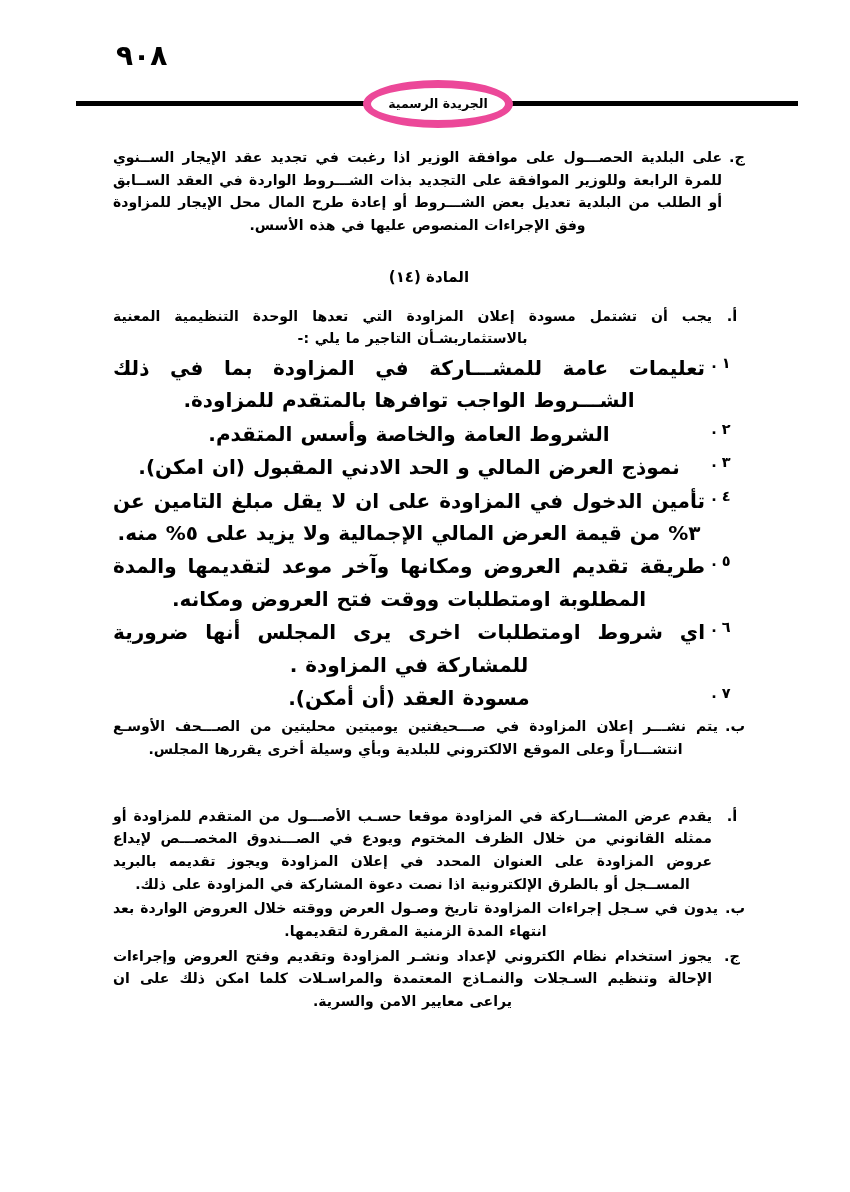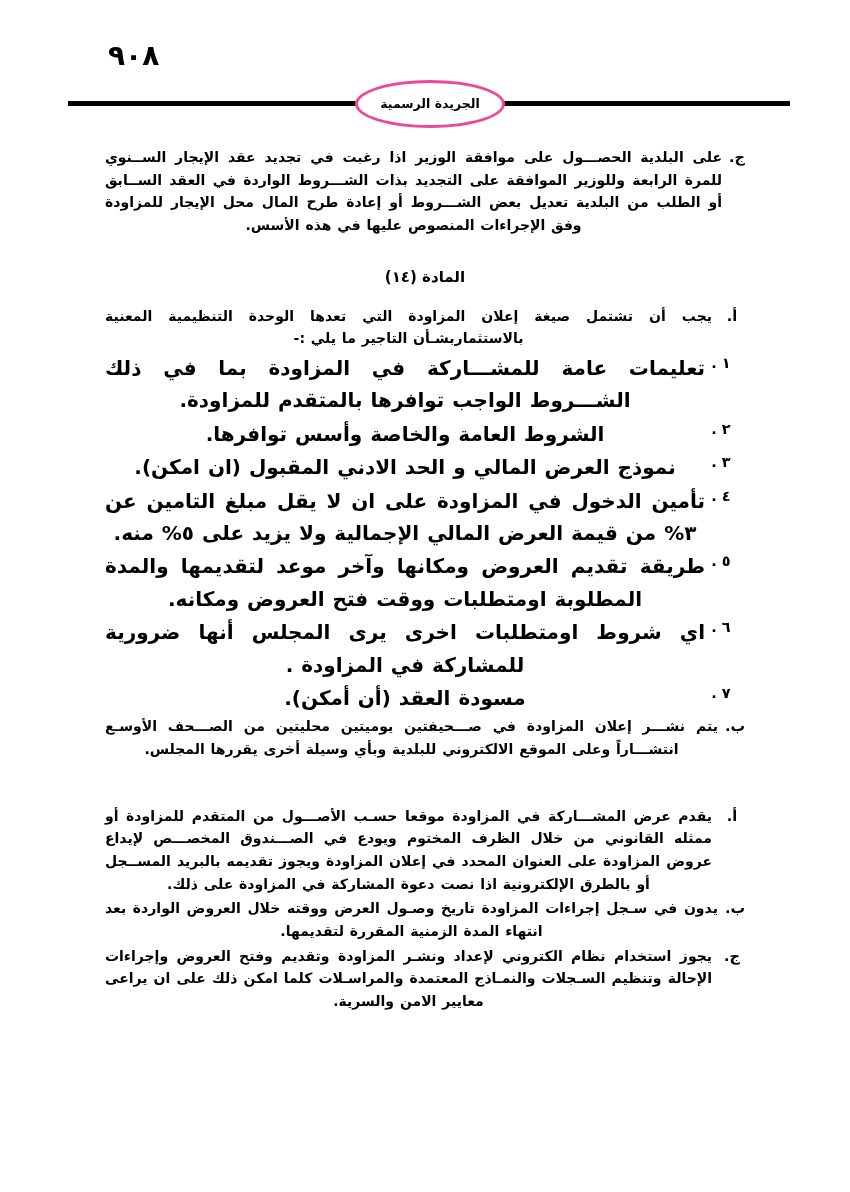--- a/index.html
+++ b/index.html
@@ -14,20 +14,21 @@
     position: relative;
     font-family: "DejaVu Sans", sans-serif;
     color: #000000;
     overflow: hidden;
   }
 
   .page {
     position: absolute;
     inset: 0;
     background: #ffffff;
+    margin-left: 8px;
   }
 
   
   .page-header {
     position: absolute;
     top: 0;
     left: 0;
     right: 0;
     height: 130px;
   }
@@ -52,21 +53,21 @@
     height: 5px;
     background: #000000;
   }
 
   .gazette-badge {
     position: absolute;
     top: 80px;
     left: 355px;
     width: 150px;
     height: 48px;
-    border: 3px solid #ec4899;
+    border: 8px solid #ec4899;
     border-radius: 50% / 50%;
     background: #ffffff;
     display: flex;
     align-items: center;
     justify-content: center;
     box-sizing: border-box;
   }
 
   .gazette-badge-label {
     font-size: 12.5px;
@@ -184,31 +185,31 @@
     </div>
 
     <div class="block-gap-lg"></div>
 
     <div class="article-heading">المادة (١٤)</div>
 
     <div class="block-gap-md"></div>
 
     <div class="para">
       <span class="para-marker wide">أ.</span>
-      <span class="para-text">يجب أن تشتمل صيغة إعلان  المزاودة  التي تعدها الوحدة التنظيمية المعنية بالاستثماربشـأن التاجير  ما يلي :-</span>
+      <span class="para-text">يجب أن تشتمل مسودة إعلان  المزاودة  التي تعدها الوحدة التنظيمية المعنية بالاستثماربشـأن التاجير  ما يلي :-</span>
     </div>
 
     <ul class="numbered-list list-indent">
       <li class="numbered-item">
         <span class="num-marker">١ .</span>
         <span class="num-text">تعليمات عامة للمشـــاركة  في المزاودة بما في ذلك الشـــروط الواجب توافرها بالمتقدم للمزاودة.</span>
       </li>
       <li class="numbered-item">
         <span class="num-marker">٢ .</span>
-        <span class="num-text">الشروط العامة والخاصة وأسس توافرها.</span>
+        <span class="num-text">الشروط العامة والخاصة وأسس المتقدم.</span>
       </li>
       <li class="numbered-item">
         <span class="num-marker">٣ .</span>
         <span class="num-text">نموذج العرض المالي و الحد الادني المقبول (ان امكن).</span>
       </li>
       <li class="numbered-item">
         <span class="num-marker">٤ .</span>
         <span class="num-text">تأمين الدخول في المزاودة على ان لا يقل مبلغ التامين عن ٣% من قيمة العرض المالي الإجمالية ولا يزيد على ٥% منه.</span>
       </li>
       <li class="numbered-item">

